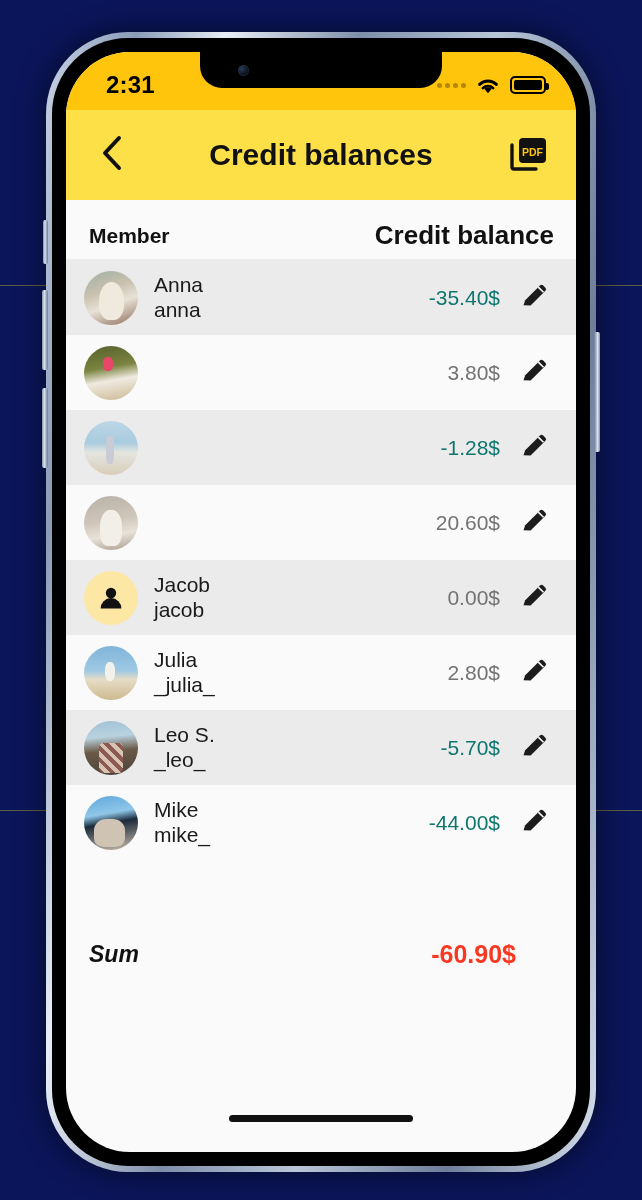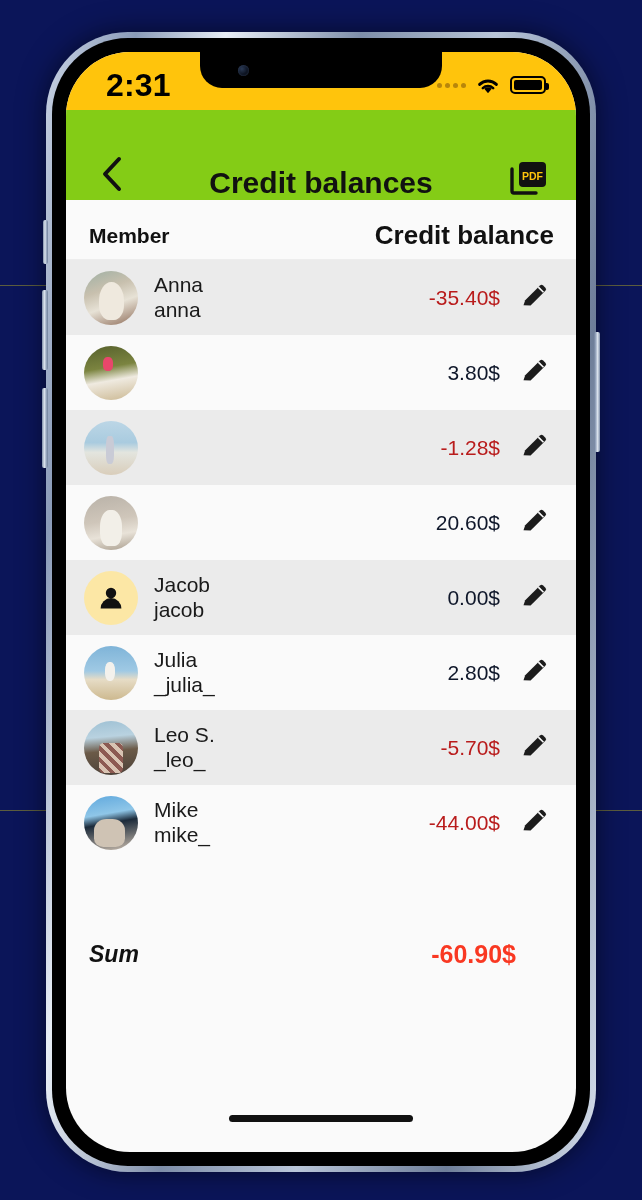--- a/index.html
+++ b/index.html
@@ -82,21 +82,21 @@
   .statusbar {
     position: relative;
     height: 58px;
     background: #FFC40C;
     display: flex; align-items: center;
     justify-content: space-between;
     padding: 0 30px 0 40px;
     z-index: 20;
   }
   .status-time {
-    font-size: 32px; font-weight: 700; color: #000;
+    font-size: 24px; font-weight: 700; color: #000;
     letter-spacing: .2px;
     padding-top: 8px;
   }
   .status-right {
     display: flex; align-items: center; gap: 9px;
     padding-top: 8px;
   }
   .sig-dots { display: flex; gap: 3px; align-items: center; }
   .sig-dots i { width: 5px; height: 5px; border-radius: 50%; background: #b8860b; display: block; }
   .wifi svg { display: block; }
@@ -107,22 +107,22 @@
   }
   .battery::after {
     content: ""; position: absolute; right: -5px; top: 5px;
     width: 3px; height: 7px; background: #000; border-radius: 0 2px 2px 0;
   }
   .battery i { display: block; width: 100%; height: 100%; background: #000; border-radius: 2px; }
 
   
   .navbar {
     height: 90px;
-    background: #84cc16;
-    display: flex; align-items: flex-end;
+    background: #fde047;
+    display: flex; align-items: center;
     padding: 0 26px 0 22px;
     position: relative;
   }
   .nav-back {
     width: 48px; height: 48px;
     display: flex; align-items: center; justify-content: center;
     cursor: pointer;
   }
   .nav-title {
     position: absolute; left: 0; right: 0;
@@ -168,22 +168,22 @@
   }
   .names { margin-left: 16px; line-height: 1.18; }
   .names .n1 { font-size: 21px; color: #1a1a1a; }
   .names .n2 { font-size: 21px; color: #1a1a1a; }
 
   .amount {
     margin-left: auto;
     font-size: 21px;
     white-space: nowrap;
   }
-  .amount.neg { color: #b91c1c; }
-  .amount.pos { color: #0f172a; }
+  .amount.neg { color: #0f766e; }
+  .amount.pos { color: #737373; }
 
   .pencil {
     width: 40px; flex: 0 0 40px;
     margin-left: 14px;
     display: flex; align-items: center; justify-content: center;
     cursor: pointer;
   }
 
   
   .sum-row {

